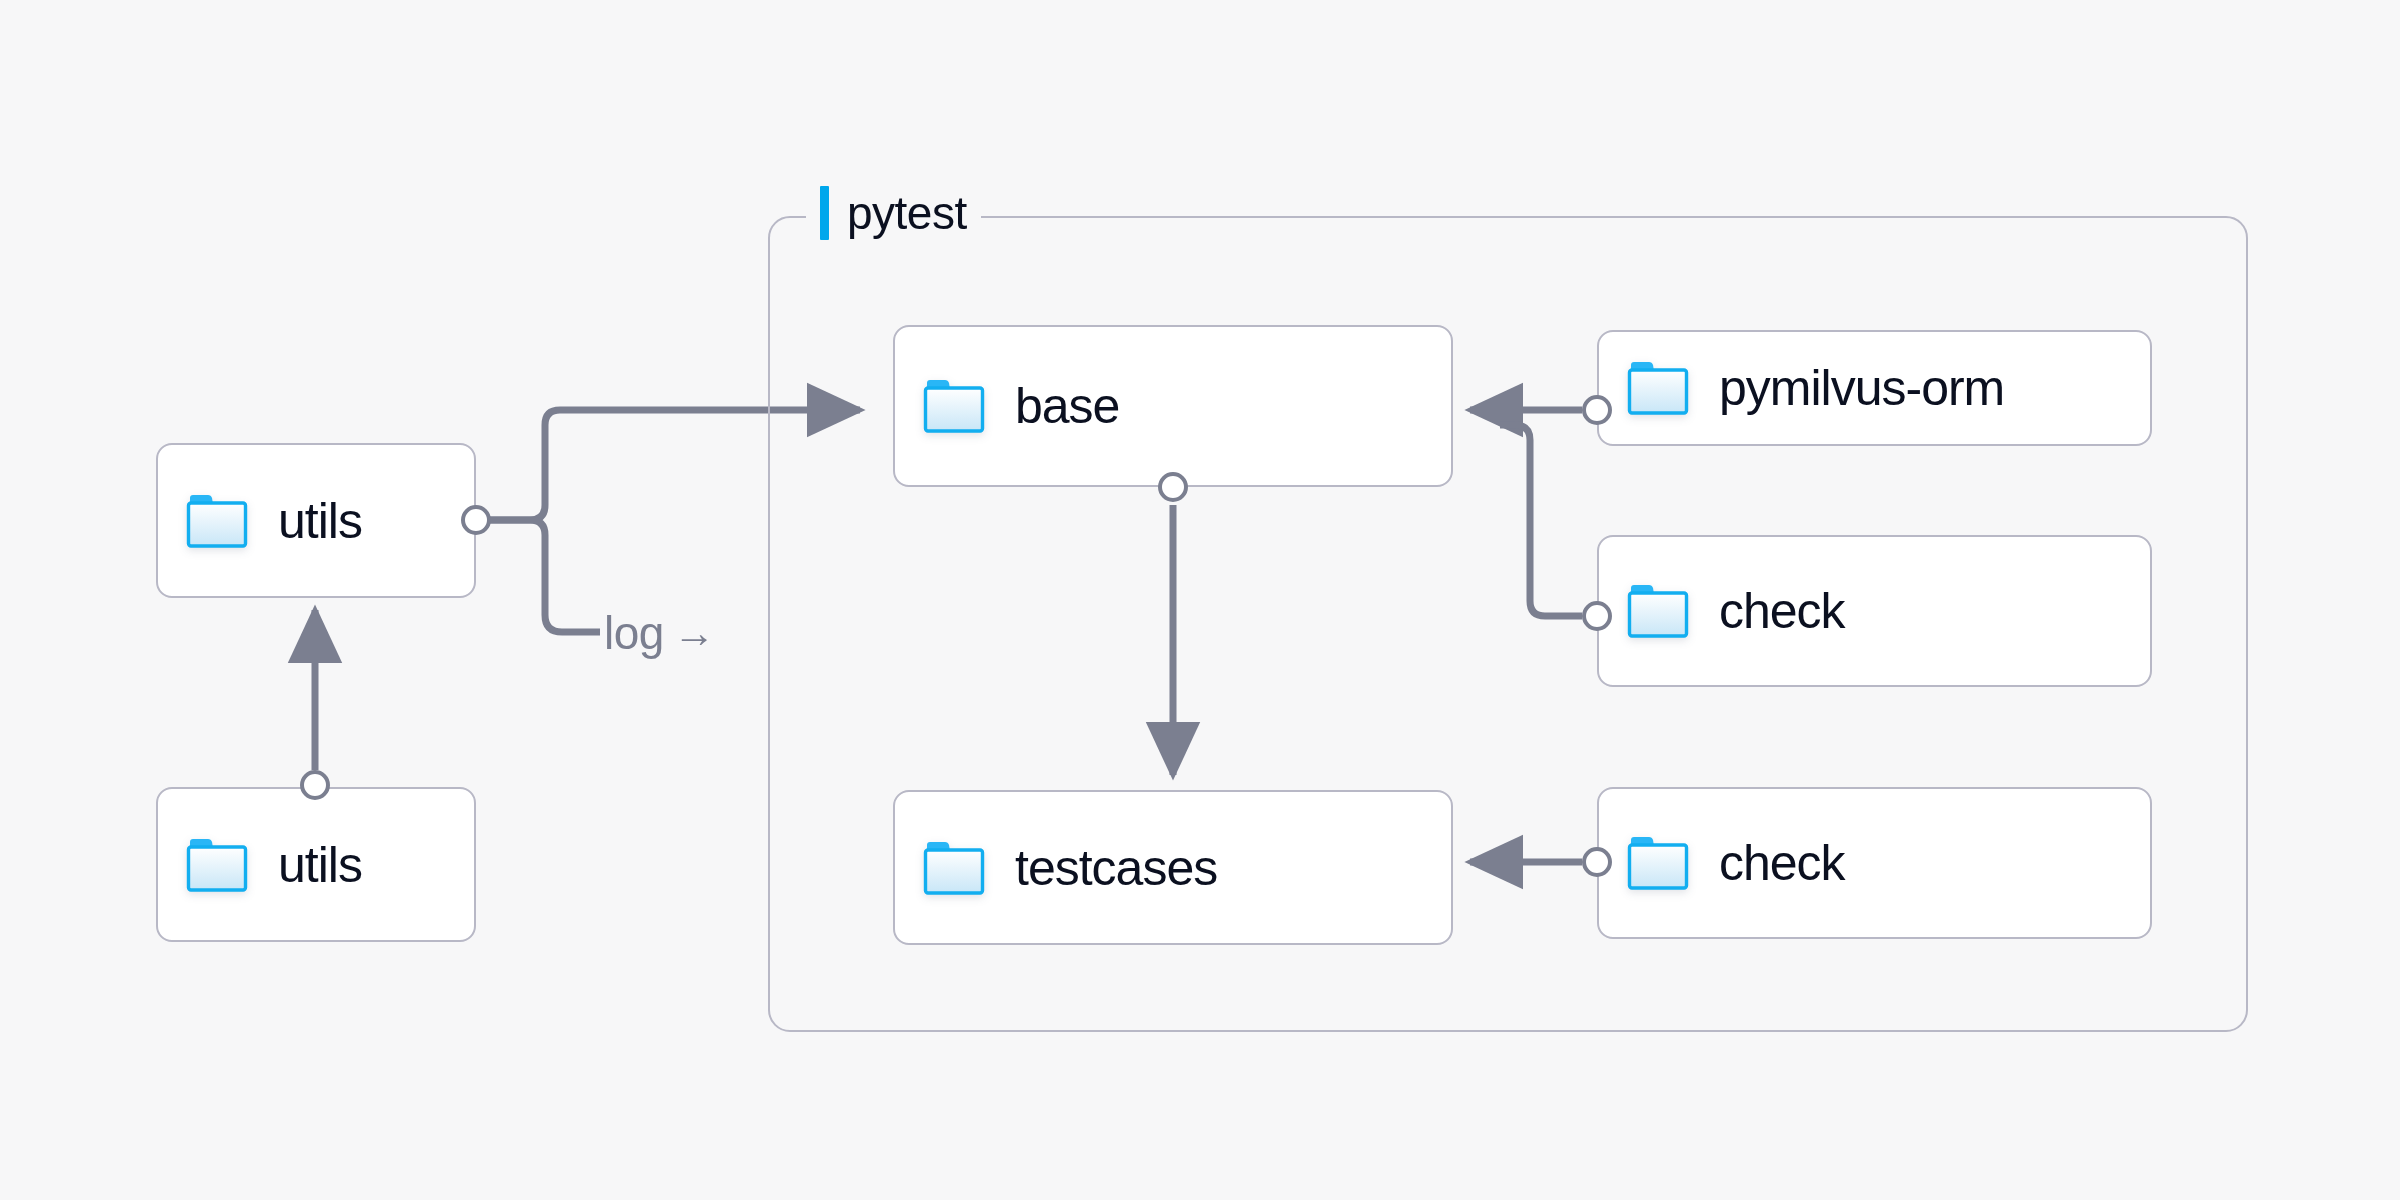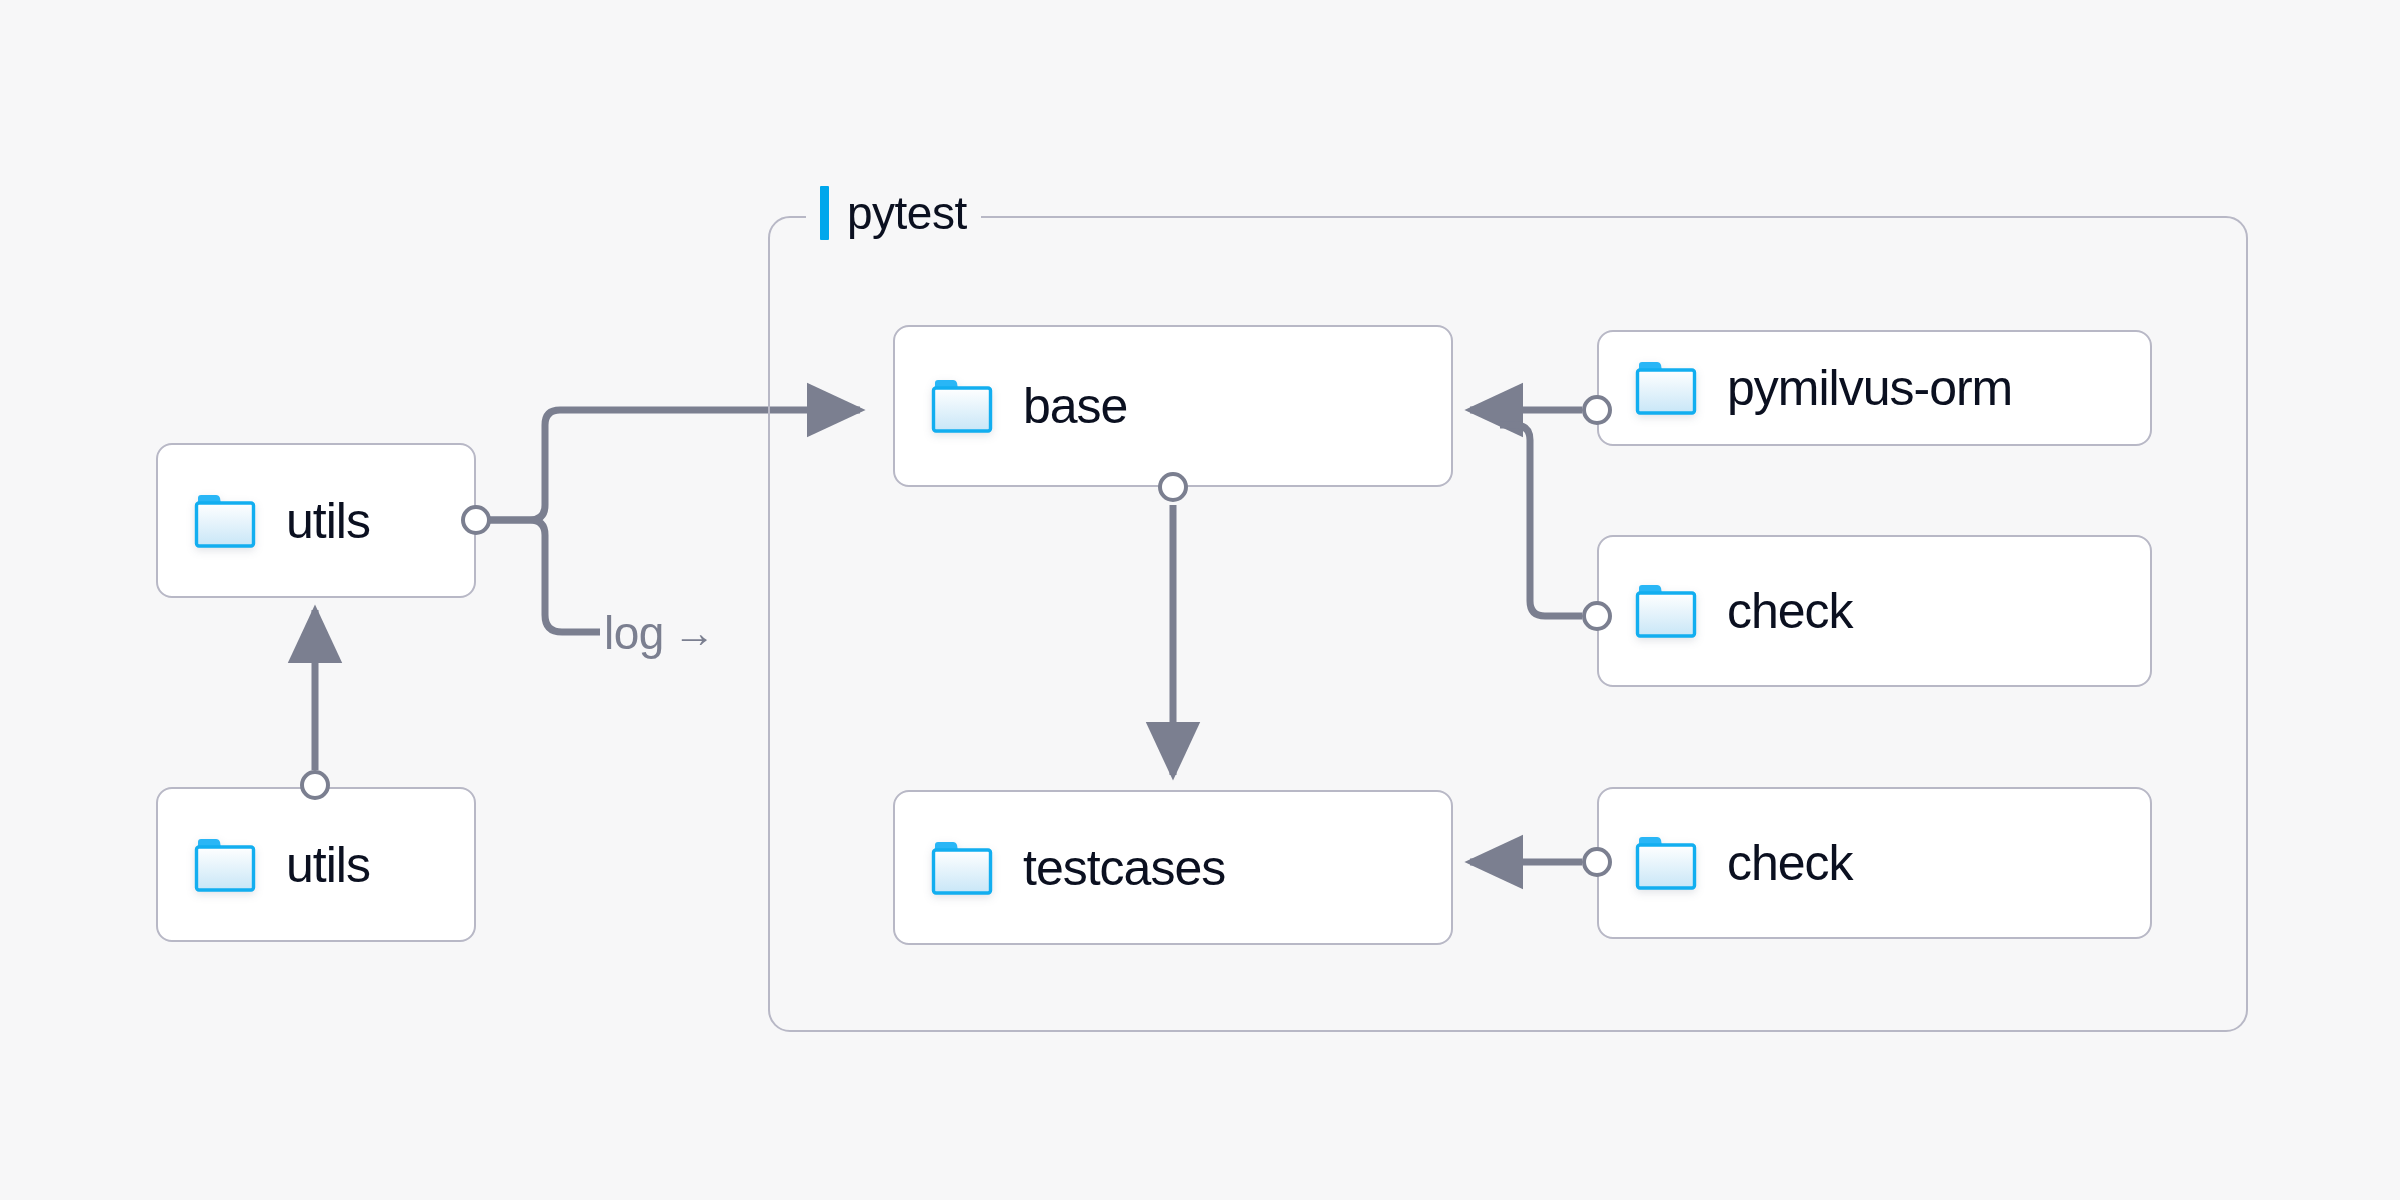--- a/index.html
+++ b/index.html
@@ -64,21 +64,21 @@
 
   
   .node {
     position: absolute;
     background: #ffffff;
     border: 2px solid #b8b8c6;
     border-radius: 16px;
     box-sizing: border-box;
     display: flex;
     align-items: center;
-    padding-left: 36px;
+    padding-left: 28px;
     gap: 30px;
   }
   .node .label {
     font-size: 50px;
     color: #0b1020;
     letter-spacing: -1px;
     white-space: nowrap;
     font-weight: 400;
   }
 

